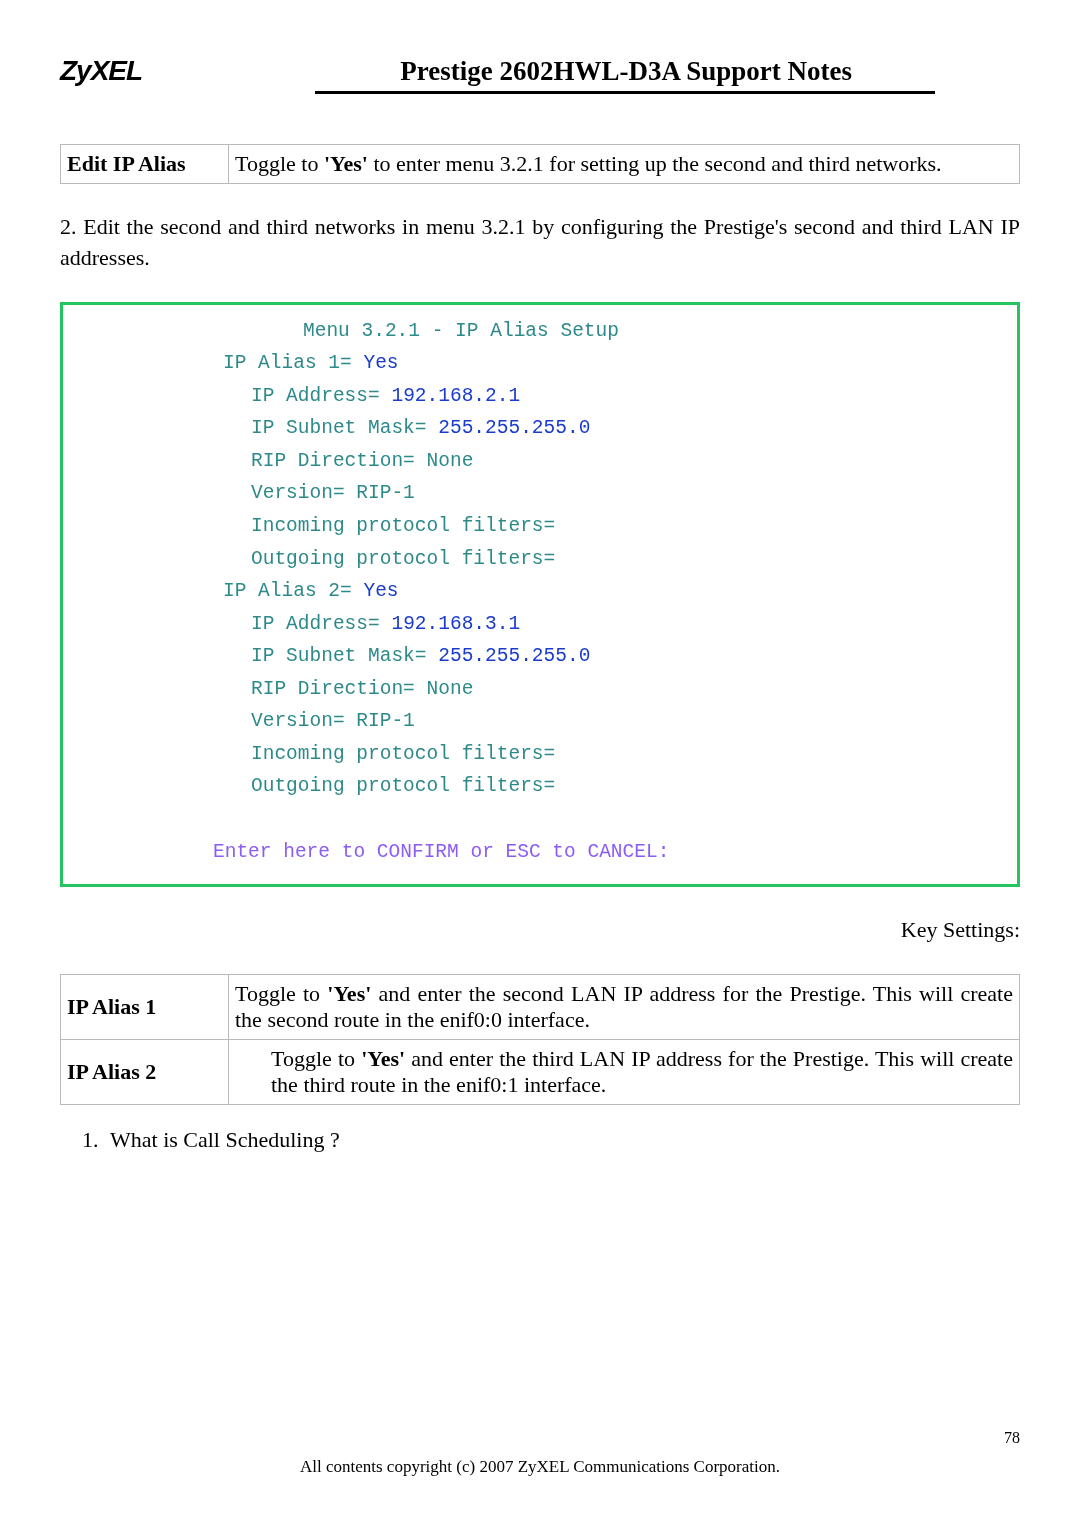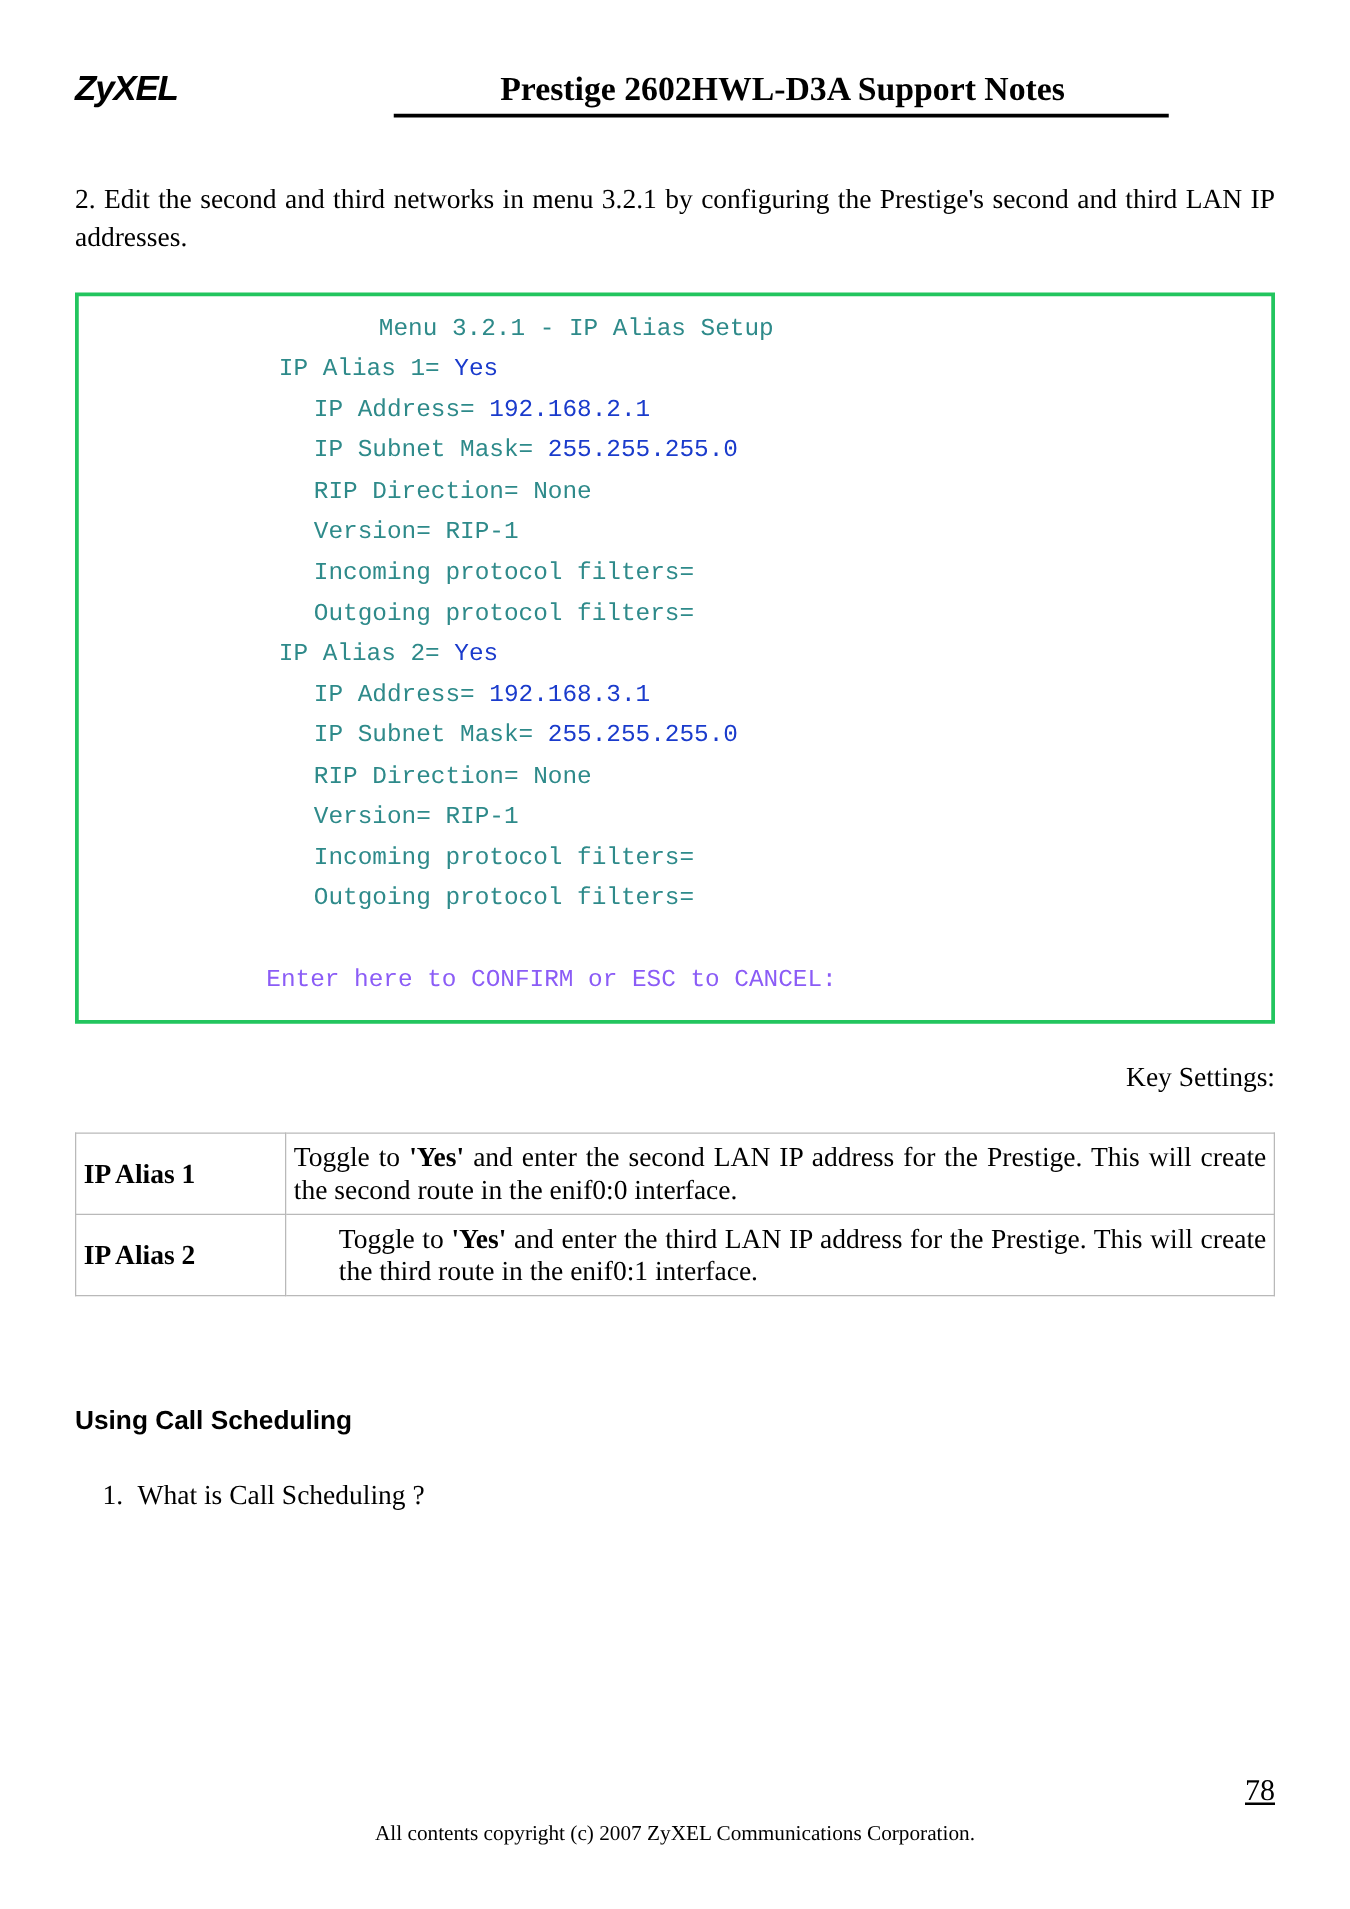--- a/index.html
+++ b/index.html
@@ -99,35 +99,44 @@
     bottom: 50px;
     left: 0;
     width: 100%;
     text-align: center;
     font-size: 17px;
   }
   .pagenum {
     position: absolute;
     bottom: 80px;
     right: 60px;
-    font-size: 24px;
-    text-decoration: underline;
+    font-size: 16px;
   }
 </style>
 </head>
 <body>
 
 <div class="page">
 
   <div class="header">
     <span class="logo">ZyXEL</span>
     <span class="doc-title">Prestige 2602HWL-D3A Support Notes</span>
   </div>
   <hr class="rule">
 
+  <table class="grid">
+    <tbody>
+        <tr>
+      <td class="key">Edit IP Alias</td>
+      <td>
+        <span>Toggle to </span><b>'Yes'</b><span> to enter menu 3.2.1 for setting up the second and third networks.</span>
+      </td>
+    </tr>
+  </tbody>
+    </table>
 
   <p class="bodytext">2. Edit the second and third networks in menu 3.2.1 by configuring the Prestige's second and third LAN IP addresses.</p>
 
   <div class="termbox">
     <div class="center">Menu 3.2.1 - IP Alias Setup</div>
     <div class="l1"><span>IP Alias 1= </span><span class="blue">Yes</span></div>
     <div class="l2"><span>IP Address= </span><span class="blue">192.168.2.1</span></div>
     <div class="l2"><span>IP Subnet Mask= </span><span class="blue">255.255.255.0</span></div>
     <div class="l2">RIP Direction= None</div>
     <div class="l2">Version= RIP-1</div>
@@ -156,21 +165,20 @@
     </tr>
     <tr>
       <td class="key" style="vertical-align:middle;">IP Alias 2</td>
       <td style="text-align:justify;padding-left:42px;">
         <span>Toggle to </span><b>'Yes'</b><span> and enter the third LAN IP address for the Prestige. This will create the third route in the enif0:1 interface.</span>
       </td>
     </tr>
   </tbody>
     </table>
 
-  <div class="section-h">Using Call Scheduling</div>
 
   <ol class="numlist">
     <li>What is Call Scheduling ?</li>
   </ol>
 
   <div class="pagenum">78</div>
   <div class="footer">All contents copyright (c) 2007 ZyXEL Communications Corporation.</div>
 </div>
 
 </body></html>

